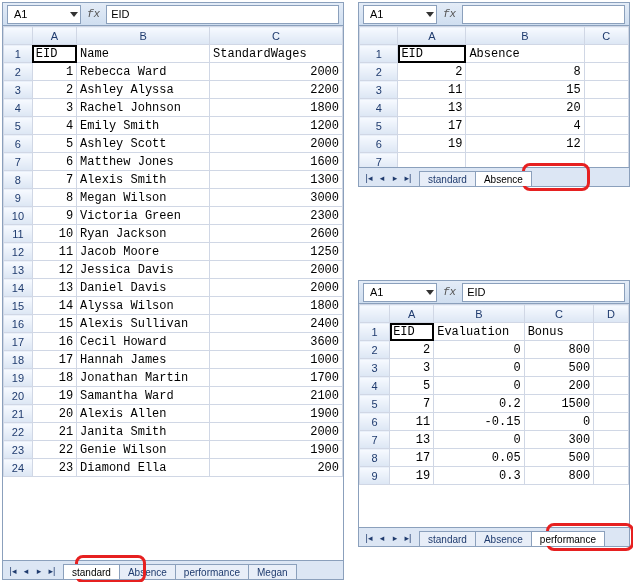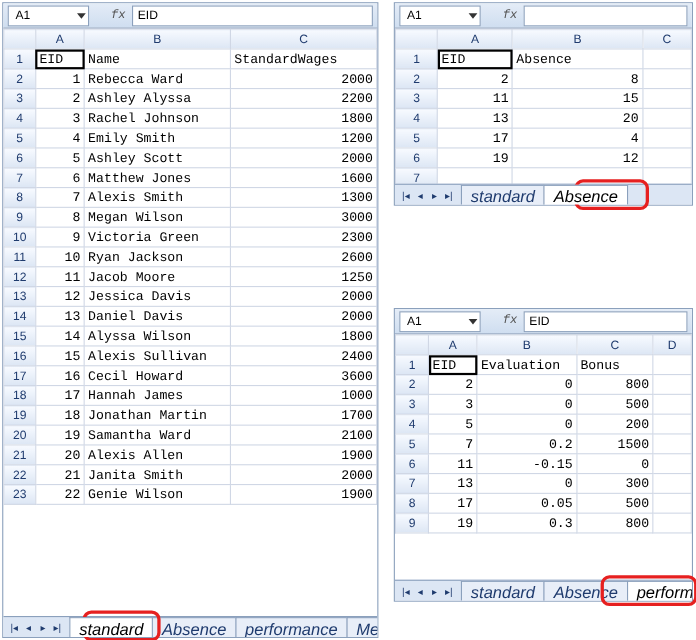--- a/index.html
+++ b/index.html
@@ -17,21 +17,21 @@
     background: #fff;
     overflow: hidden;
   }
   .namebar {
     display: flex;
     align-items: center;
     height: 22px;
     background: linear-gradient(#e4ecf7,#cfdef0);
     border-bottom: 1px solid #8ba0bc;
     padding: 0 4px;
-    gap: 16px;
+    gap: 2px;
   }
   .namebox {
     width: 64px;
     height: 17px;
     background: #fff;
     border: 1px solid #8ba0bc;
     display: flex;
     align-items: center;
     justify-content: space-between;
     padding: 0 2px 0 6px;
@@ -115,28 +115,27 @@
     margin-right: 6px;
   }
   .navbtn {
     width: 12px; height: 14px;
     display: flex; align-items: center; justify-content: center;
     color: #1f3b6e;
     font-size: 9px;
   }
   .tab {
     padding: 2px 8px 1px 8px;
-    font-size: 15px;
+    font-size: 10px;
     color: #1f3b6e;
     background: #e8eef8;
     border: 1px solid #8ba0bc;
     border-bottom: none;
     margin-left: -1px;
     position: relative;
-    font-style: italic;
   }
   .tab.active {
     background: #fff;
     color: #000;
     z-index: 2;
   }
   .ring {
     border: 3px solid #e62020;
     border-radius: 8px;
     position: absolute;
@@ -311,20 +310,26 @@
             <td class="num">21</td>
             <td class="txt">Janita Smith</td>
             <td class="num">2000</td>
           </tr>
           <tr>
             <th>23</th>
             <td class="num">22</td>
             <td class="txt">Genie Wilson</td>
             <td class="num">1900</td>
           </tr>
+          <tr>
+            <th>24</th>
+            <td class="num">23</td>
+            <td class="txt">Diamond Ella</td>
+            <td class="num">200</td>
+          </tr>
         </tbody>
       </table>
     </div>
     <div class="tabstrip">
       <div class="navbtns">
         <div class="navbtn">|◂</div>
         <div class="navbtn">◂</div>
         <div class="navbtn">▸</div>
         <div class="navbtn">▸|</div>
       </div>

